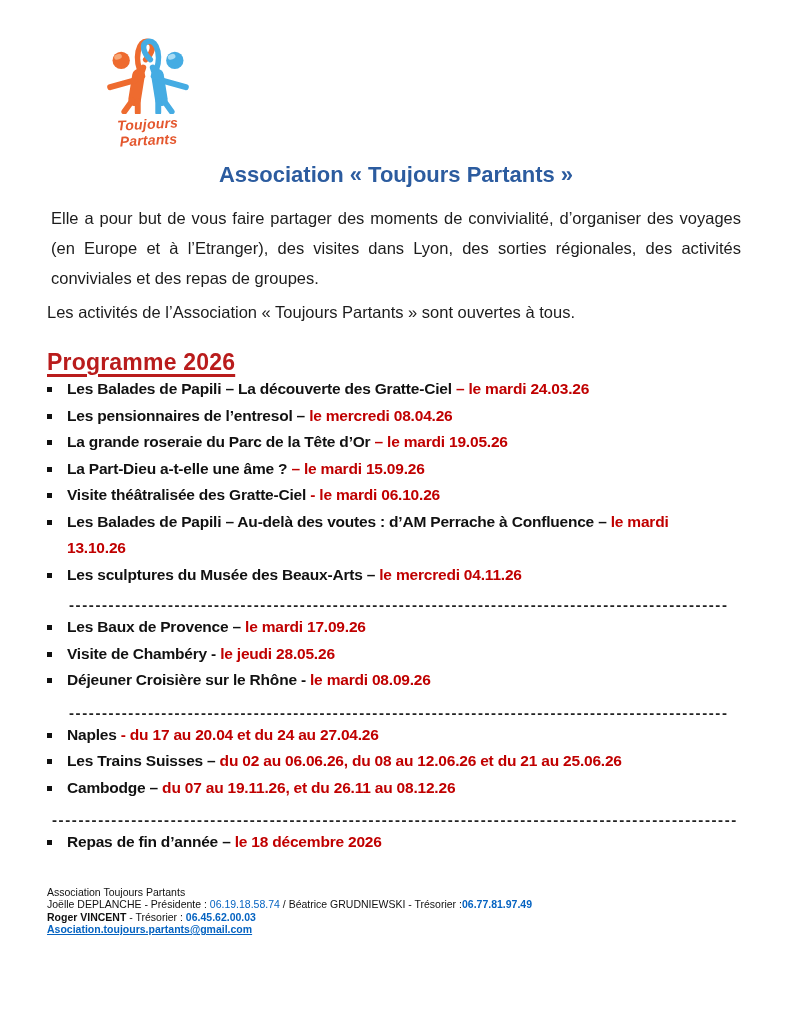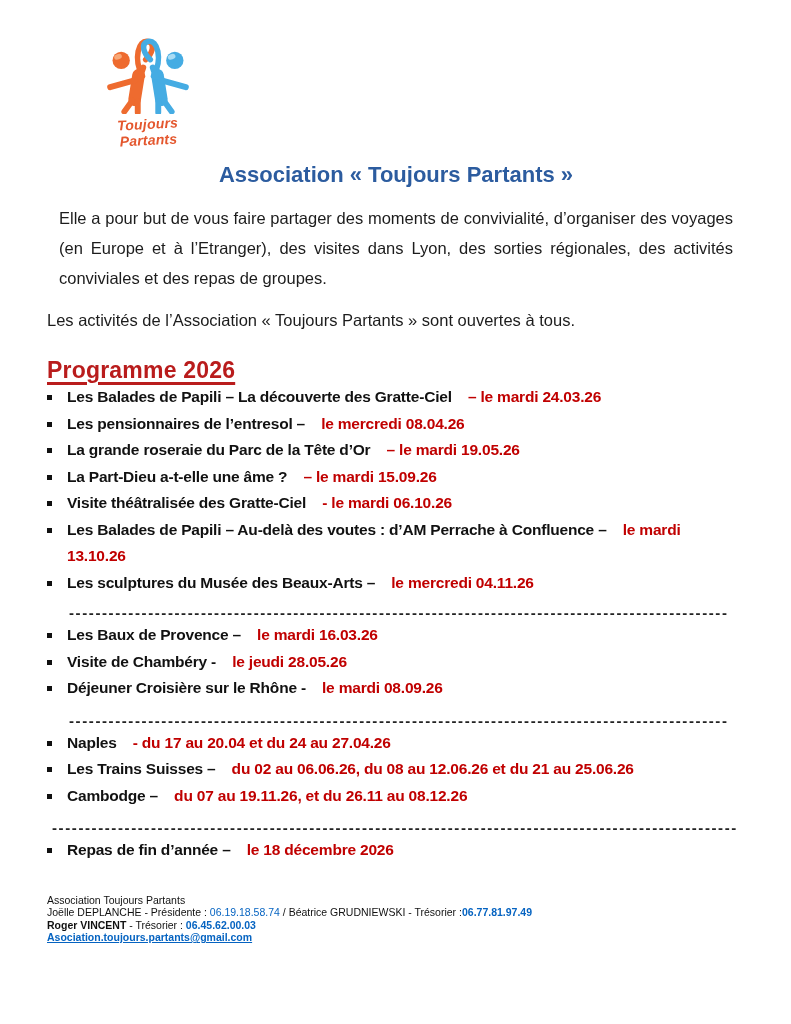--- a/index.html
+++ b/index.html
@@ -14,38 +14,38 @@
   .logo-caption {
     display:block; margin-top:-2px; color:#e4572e; font-weight:700; font-style:italic;
     font-size:14px; transform:rotate(-3deg); letter-spacing:0.2px;
   }
 
   
   .page-title {text-align:center; margin-top:14px; font-size:22px; font-weight:700; color:#2c5c9f;}
 
   
   .intro {margin-top:15px; font-size:16.5px; line-height:30px; color:#1c1c1c;}
-  .intro .p1 {text-align:justify; margin:12px;}
+  .intro .p1 {text-align:justify; margin:4px;}
   .intro .p2 {margin:0;}
 
   
   .programme-heading {
     margin-top:22px; font-size:23px; font-weight:800; color:#b91c1c;
     text-decoration:underline; text-decoration-thickness:2.5px; text-underline-offset:4px;
     letter-spacing:0.2px;
   }
 
   
   ul.plist {list-style:none; margin:0; padding:0; font-weight:700; font-size:15.5px;
     letter-spacing:-0.2px; color:#111;}
   .plist li {position:relative; padding-left:20px; line-height:26.5px;}
   .bullet {position:absolute; left:0; top:11px; width:5px; height:5px; background:#111; display:inline-block;}
   .indent-a {margin-left:28px; width:652px;}
   .indent-b {margin-left:18px; width:668px;}
-  .r {color:#c00000;margin-left:12px;}
+  .r {color:#c00000;}
   .s1 {margin-top:18px;}
   .s2 {margin-top:6px;}
   .s3 {margin-top:8px;}
   .s4 {margin-top:12px;}
 
   
   .sep {font-weight:700; font-size:15px; letter-spacing:1.6px; color:#222;
     white-space:nowrap; overflow:hidden; height:18px; line-height:18px;}
   .sep-a {margin-left:22px; width:658px; margin-top:8px;}
   .sep-b {margin-left:22px; width:658px; margin-top:10px;}
@@ -103,21 +103,21 @@
       <li><span class="bullet"></span><span class="b">La grande roseraie du Parc de la Tête d’Or</span><span class="r"> – le mardi 19.05.26</span></li>
       <li><span class="bullet"></span><span class="b">La Part-Dieu a-t-elle une âme ?</span><span class="r"> – le mardi 15.09.26</span></li>
       <li><span class="bullet"></span><span class="b">Visite théâtralisée des Gratte-Ciel</span><span class="r"> - le mardi 06.10.26</span></li>
       <li><span class="bullet"></span><span class="b">Les Balades de Papili – Au-delà des voutes : d’AM Perrache à Confluence –</span><span class="r"> le mardi 13.10.26</span></li>
       <li><span class="bullet"></span><span class="b">Les sculptures du Musée des Beaux-Arts –</span><span class="r"> le mercredi 04.11.26</span></li>
     </ul>
 
     <div class="sep sep-a">----------------------------------------------------------------------------------------------------------------------------</div>
 
     <ul class="plist indent-a s2">
-      <li><span class="bullet"></span><span class="b">Les Baux de Provence –</span><span class="r"> le mardi 16.03.26</span></li>
+      <li><span class="bullet"></span><span class="b">Les Baux de Provence –</span><span class="r"> le mardi 17.09.26</span></li>
       <li><span class="bullet"></span><span class="b">Visite de Chambéry -</span><span class="r"> le jeudi 28.05.26</span></li>
       <li><span class="bullet"></span><span class="b">Déjeuner Croisière sur le Rhône -</span><span class="r"> le mardi 08.09.26</span></li>
     </ul>
 
     <div class="sep sep-b">----------------------------------------------------------------------------------------------------------------------------</div>
 
     <ul class="plist indent-b s3">
       <li><span class="bullet"></span><span class="b">Naples</span><span class="r"> - du 17 au 20.04 et du 24 au 27.04.26</span></li>
       <li><span class="bullet"></span><span class="b">Les Trains Suisses –</span><span class="r"> du 02 au 06.06.26, du 08 au 12.06.26 et du 21 au 25.06.26</span></li>
       <li><span class="bullet"></span><span class="b">Cambodge –</span><span class="r"> du 07 au 19.11.26, et du 26.11 au 08.12.26</span></li>

